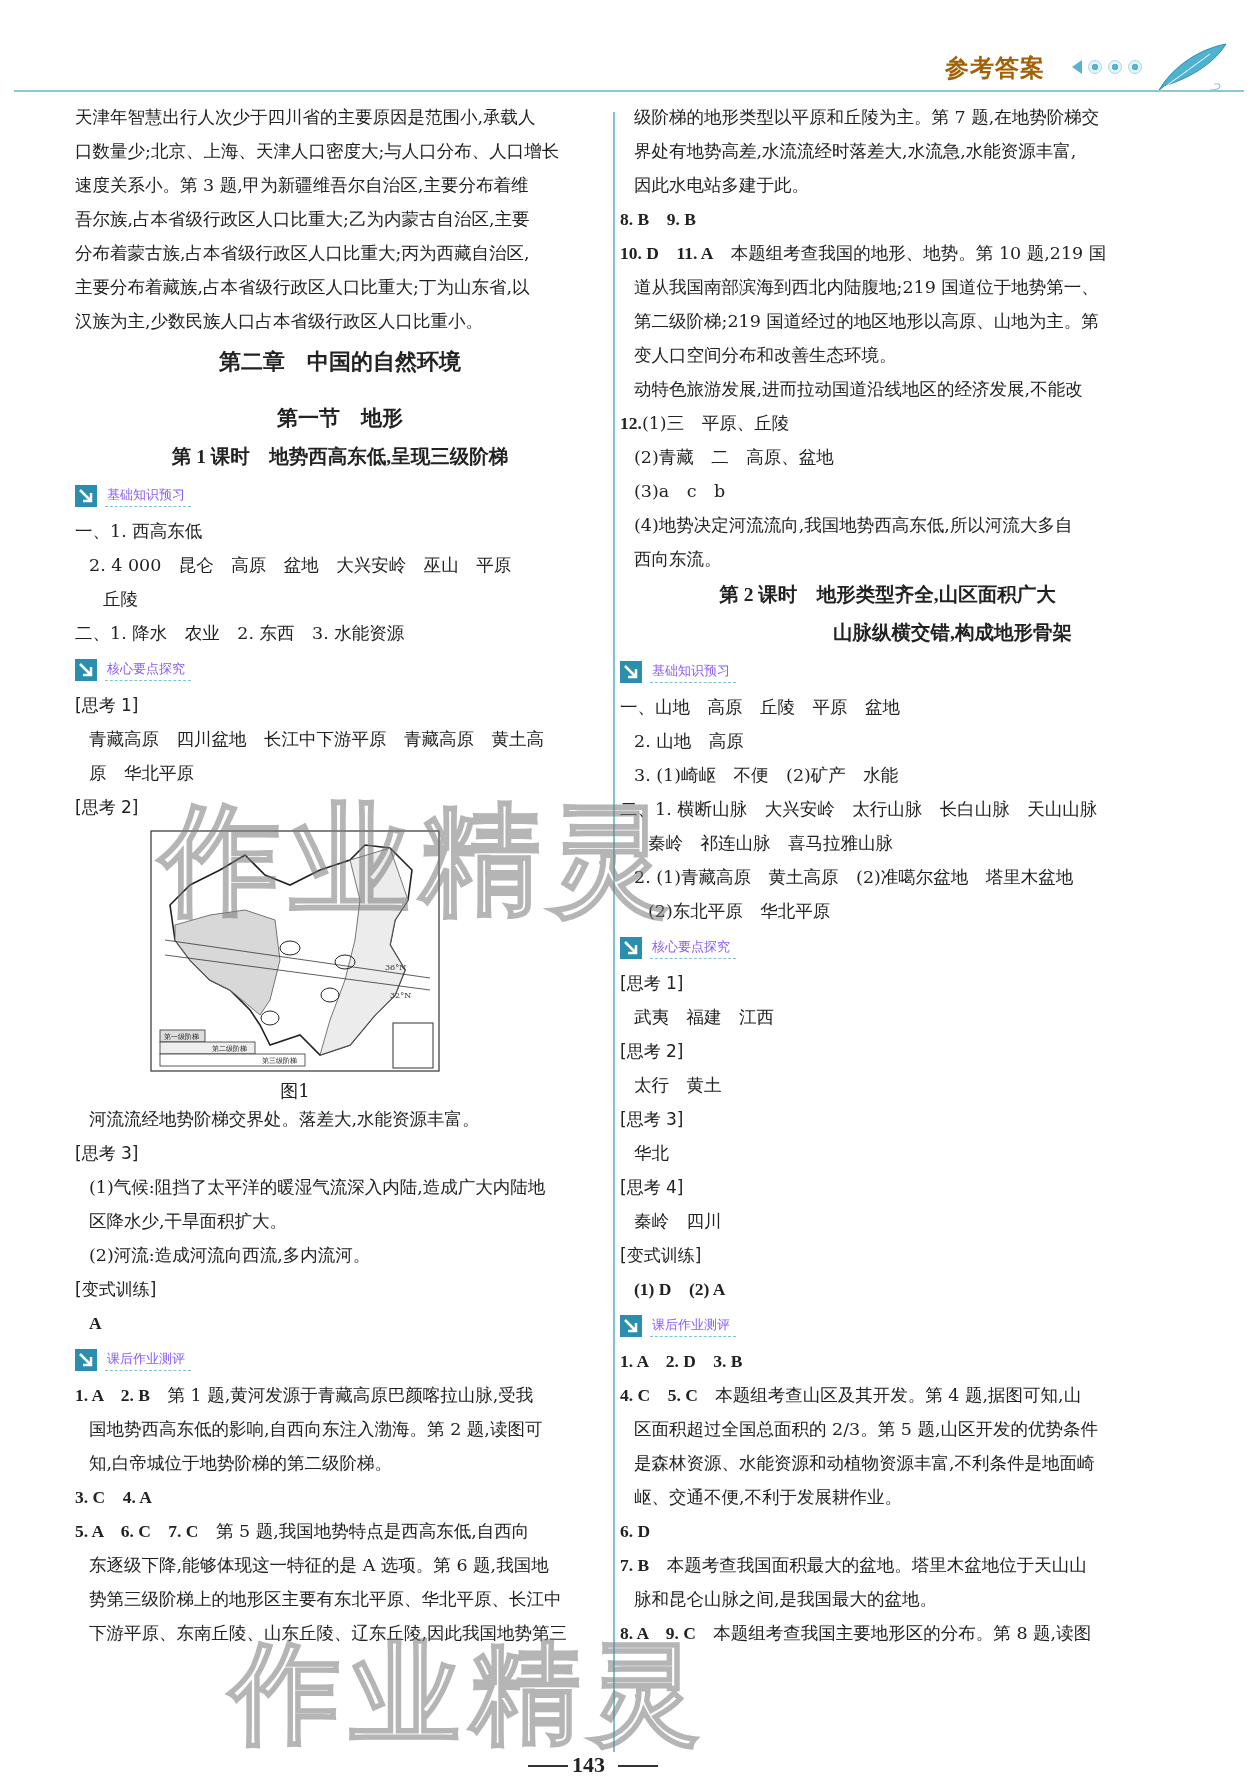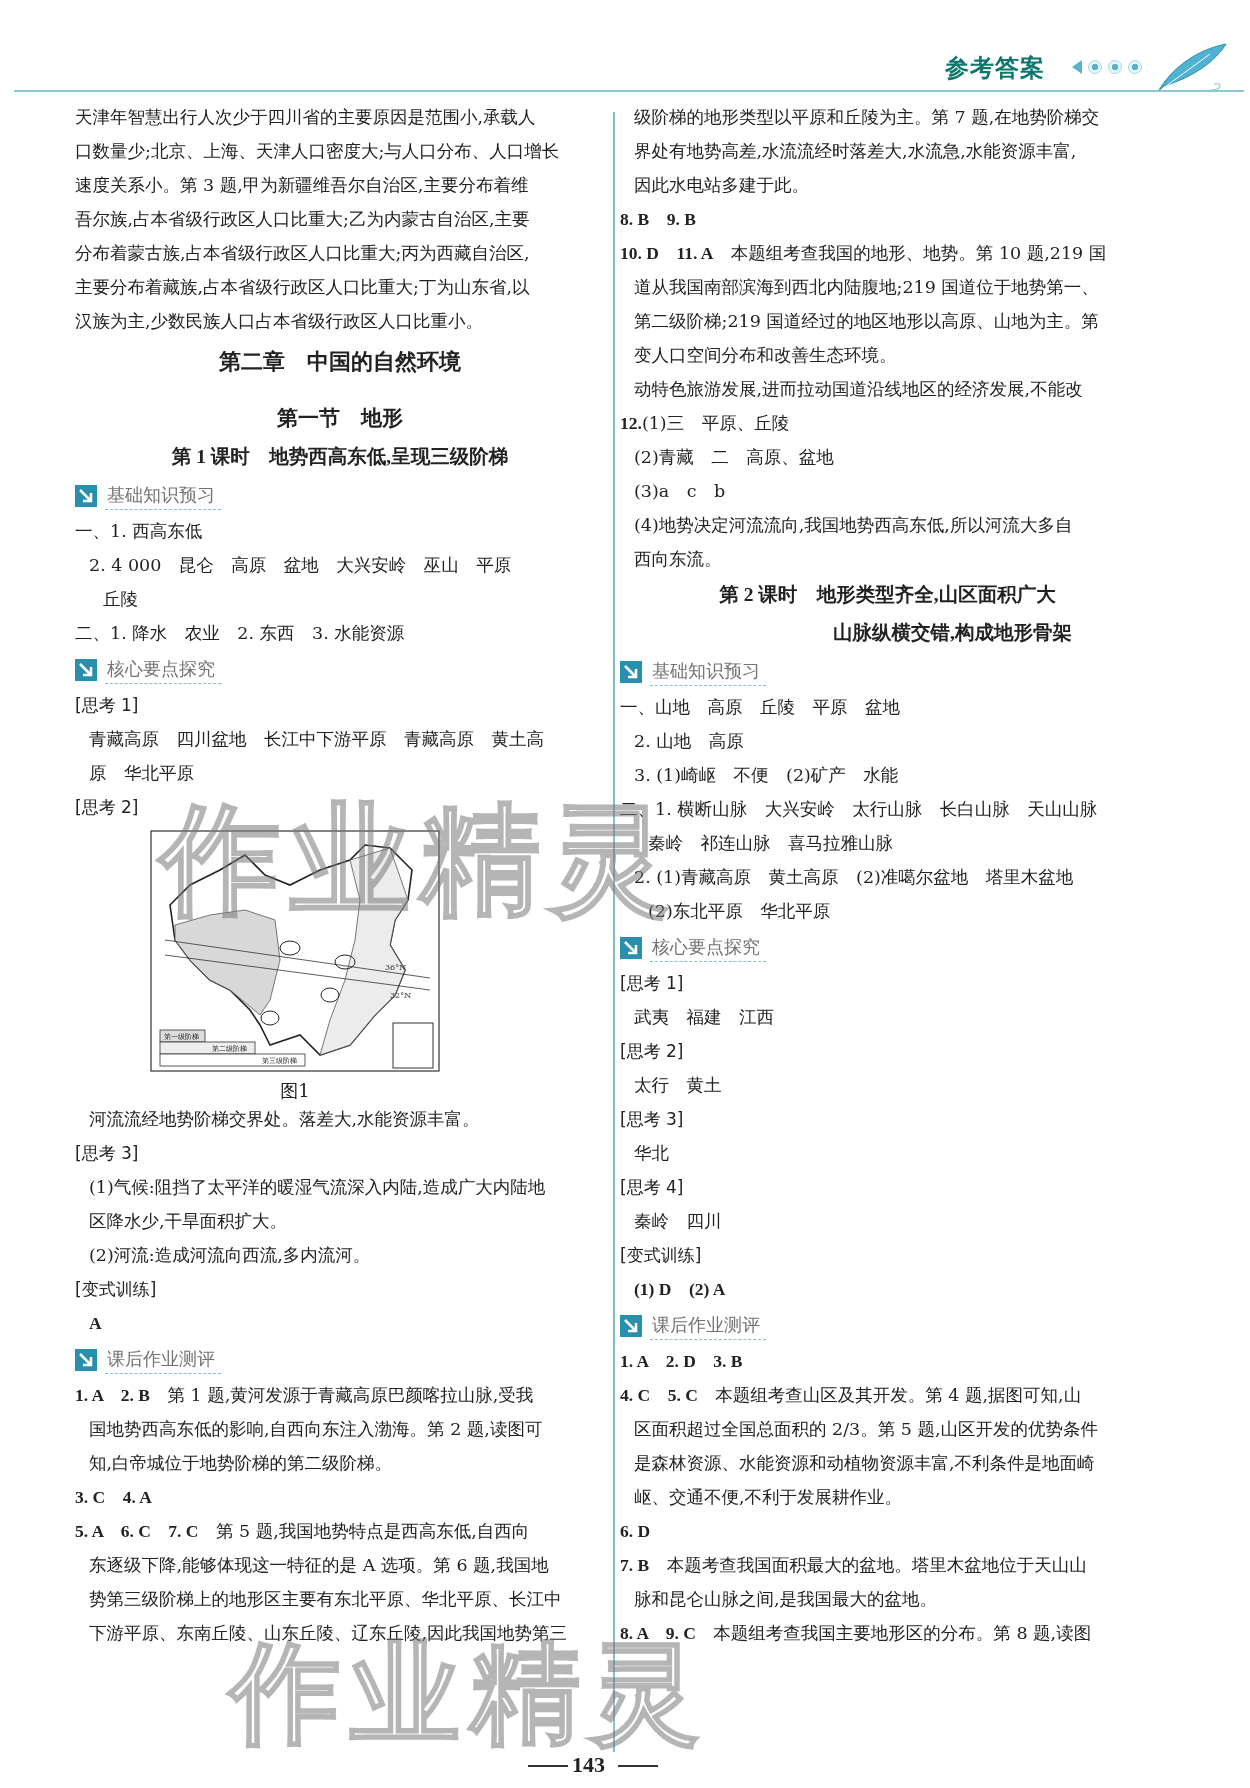--- a/index.html
+++ b/index.html
@@ -2,42 +2,42 @@
 <html><head>
 <meta charset="utf-8">
 <style>
   html, body { margin: 0; padding: 0; }
   body {
     width: 1250px; height: 1788px; background: #ffffff; position: relative; overflow: hidden;
     font-family: "DejaVu Serif", "Liberation Serif", serif; color: #222;
   }
   .header { position: absolute; left: 0; top: 0; width: 1250px; height: 100px; }
   .header-line { position: absolute; left: 14px; top: 90px; width: 1230px; height: 2px; background: #8cc7d4; }
-  .header-title { position: absolute; left: 945px; top: 52px; font-family: "DejaVu Sans", sans-serif; font-size: 24px; font-weight: bold; color: #0f766e; letter-spacing: 1px; }
+  .header-title { position: absolute; left: 945px; top: 52px; font-family: "DejaVu Sans", sans-serif; font-size: 24px; font-weight: bold; color: #a16207; letter-spacing: 1px; }
   .header-deco { position: absolute; left: 1072px; top: 60px; display: flex; gap: 6px; align-items: center; }
   .tri { width: 0; height: 0; border-top: 7px solid transparent; border-bottom: 7px solid transparent; border-right: 10px solid #58b3cc; }
   .dot { width: 12px; height: 12px; border-radius: 50%; border: 1.5px solid #a9d8e4; background: radial-gradient(circle, #58b3cc 0 3px, #e6f4f8 3.5px); }
   .feather { position: absolute; left: 1150px; top: 40px; width: 80px; height: 55px; }
 
   .col { position: absolute; top: 100px; }
   .col-left { left: 75px; width: 530px; }
   .col-right { left: 620px; width: 535px; }
   .divider { position: absolute; left: 613px; top: 112px; width: 1.5px; height: 1640px; background: #7fc1d2; }
 
   .p { font-size: 17.5px; line-height: 34px; margin: 0; text-align: justify; }
   .indent { padding-left: 14px; }
   .indent2 { padding-left: 28px; }
   .b { font-weight: bold; font-family: "Liberation Serif", serif; }
   .chap { font-family: "DejaVu Sans", sans-serif; font-weight: bold; font-size: 22px; text-align: center; line-height: 40px; margin: 4px 0 16px 0; }
   .sect { font-family: "DejaVu Serif", serif; font-weight: bold; font-size: 21px; text-align: center; line-height: 40px; }
   .lesson { font-family: Liberation Serif, serif; font-weight: bold; font-size: 19.5px; text-align: center; line-height: 38px; }
   .sec-head { display: flex; align-items: center; gap: 8px; height: 36px; margin-top: 2px; }
   .sec-icon { width: 22px; height: 22px; background: #2a8fae; position: relative; }
   .sec-icon svg { position: absolute; left: 3px; top: 3px; }
-  .sec-label { font-family: "DejaVu Sans", sans-serif; font-size: 18px; color: #737373; border-bottom: 1.5px dashed #7fc1d2; padding: 0 6px 2px 2px; }
+  .sec-label { font-family: "DejaVu Sans", sans-serif; font-size: 13px; color: #8b5cf6; border-bottom: 1.5px dashed #7fc1d2; padding: 0 6px 2px 2px; }
   .bracket { font-size: 17px; line-height: 34px; font-family: "DejaVu Sans", sans-serif; }
   .map { margin: 6px 0 0 75px; width: 346px; height: 250px; position: relative; }
   .map-cap { text-align: center; font-size: 18px; width: 290px; margin-left: 75px; line-height: 22px; }
   .pagenum { position: absolute; left: 572px; top: 1752px; font-family: "Liberation Serif", serif; font-weight: bold; font-size: 22px; }
   .pageline { position: absolute; top: 1765px; height: 1.5px; background: #333; }
   .wm { position: absolute; font-family: "DejaVu Sans", sans-serif; font-weight: bold; color: transparent; -webkit-text-stroke: 2px rgba(120,120,120,0.55); pointer-events: none; }
 </style>
 </head>
 <body>
 

